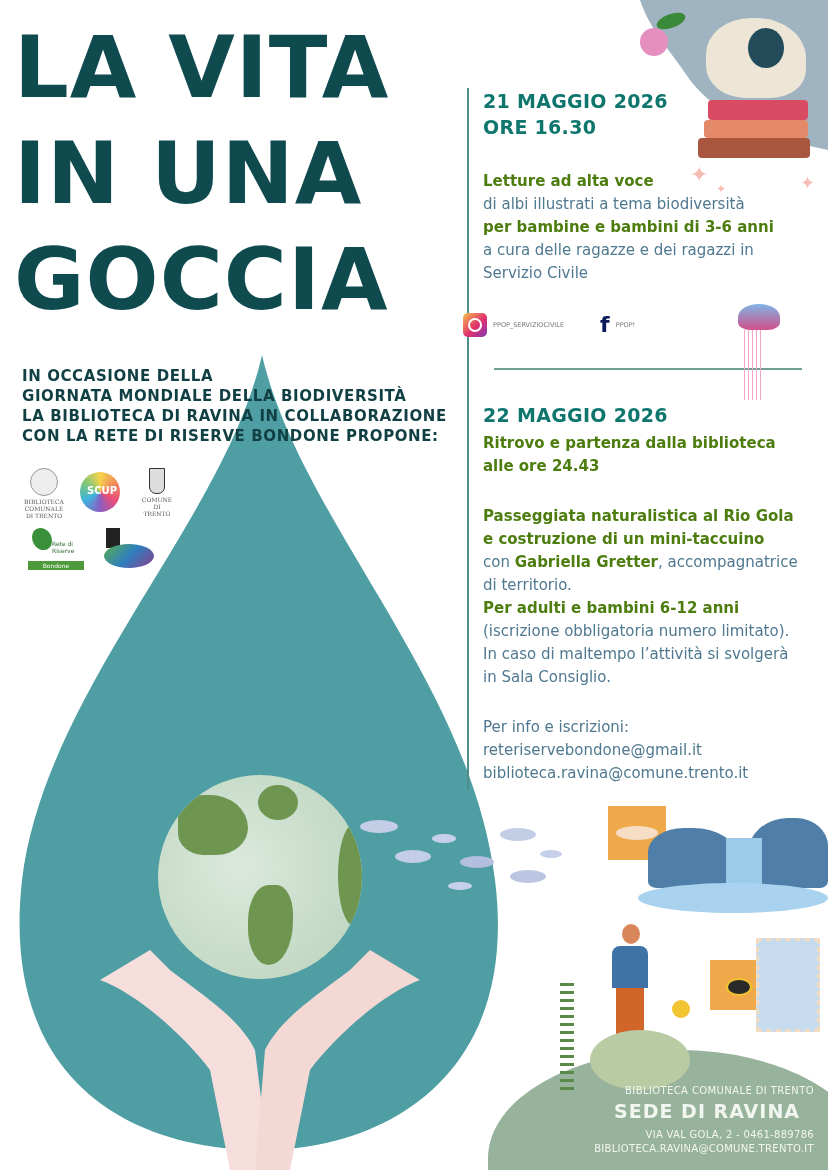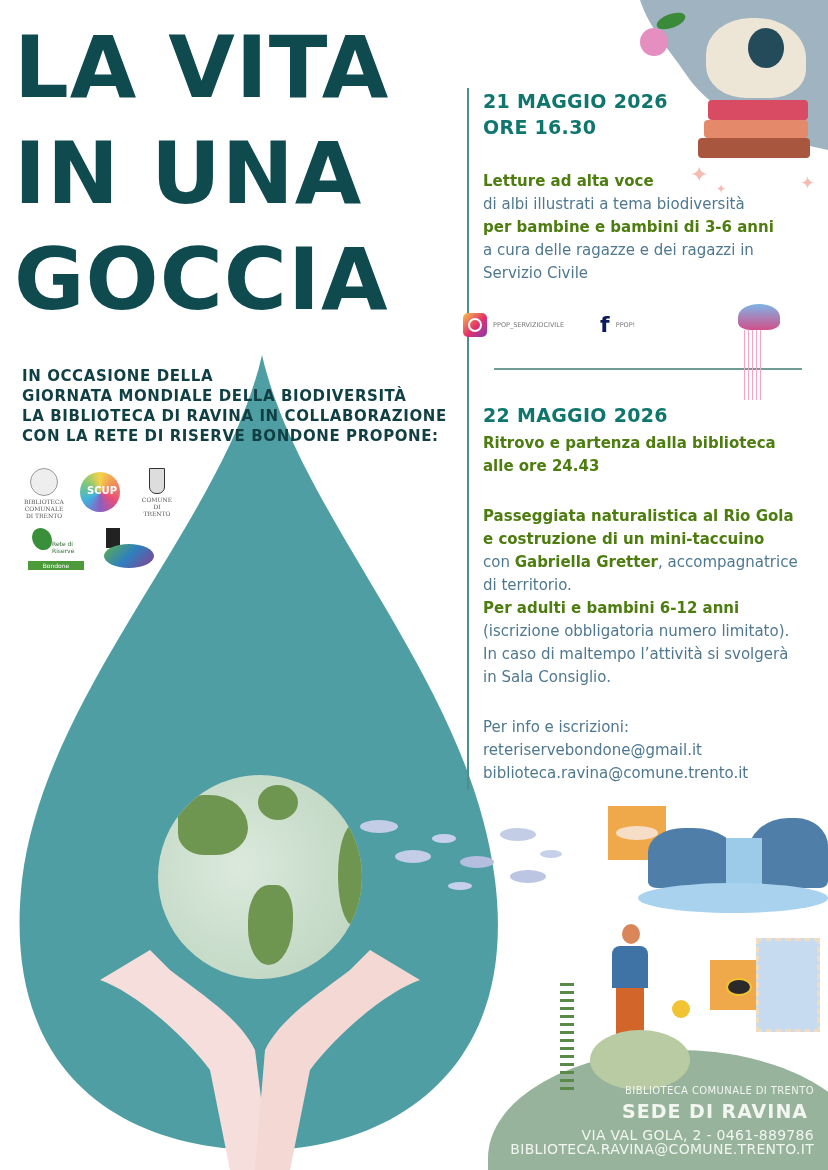--- a/index.html
+++ b/index.html
@@ -33,22 +33,22 @@
   .ig { width:24px; height:24px; border-radius:5px; background:linear-gradient(135deg,#f6c34a,#e1306c 55%,#833ab4); position:relative; display:inline-block; vertical-align:middle; }
   .ig::before { content:""; position:absolute; left:5px; top:5px; width:10px; height:10px; border:2px solid #fff; border-radius:50%; }
   .fb { font-family:"DejaVu Sans", sans-serif; font-weight:bold; font-size:22px; color:#0b1a5a; display:inline-block; vertical-align:middle; }
 
   .info-link { }
 
   
   .foot-blob { right:-40px; bottom:-60px; width:380px; height:180px; background:#98b39c; border-radius:50% 50% 0 0 / 60% 60% 0 0; z-index:1; }
   .footer { right:14px; bottom:14px; text-align:right; color:#f2f6f1; z-index:3; }
   .footer .f1 { font-size:10px; letter-spacing:0.4px; }
-  .footer .f2 { font-size:19px; font-weight:bold; letter-spacing:1px; margin:4px 6px 6px; }
-  .footer .f3 { font-size:14px; letter-spacing:0.3px; line-height:14px; }
+  .footer .f2 { font-size:19px; font-weight:bold; letter-spacing:1px; margin:4px 14px 6px; }
+  .footer .f3 { font-size:10px; letter-spacing:0.3px; line-height:14px; }
 </style>
 </head>
 <body>
 
 <svg class="abs drop" width="828" height="1170" viewBox="0 0 828 1170">
   <path d="M262 355 C 300 520, 470 680, 495 880 C 520 1080, 380 1150, 262 1150 C 130 1150, 0 1080, 22 880 C 45 690, 225 520, 262 355 Z" fill="#4e9ea3"></path>
 
   <path d="M640 0 L828 0 L828 150 C 780 140, 720 120, 690 80 C 670 50, 650 30, 640 0 Z" fill="#9fb3c1"></path>
 </svg>
 

